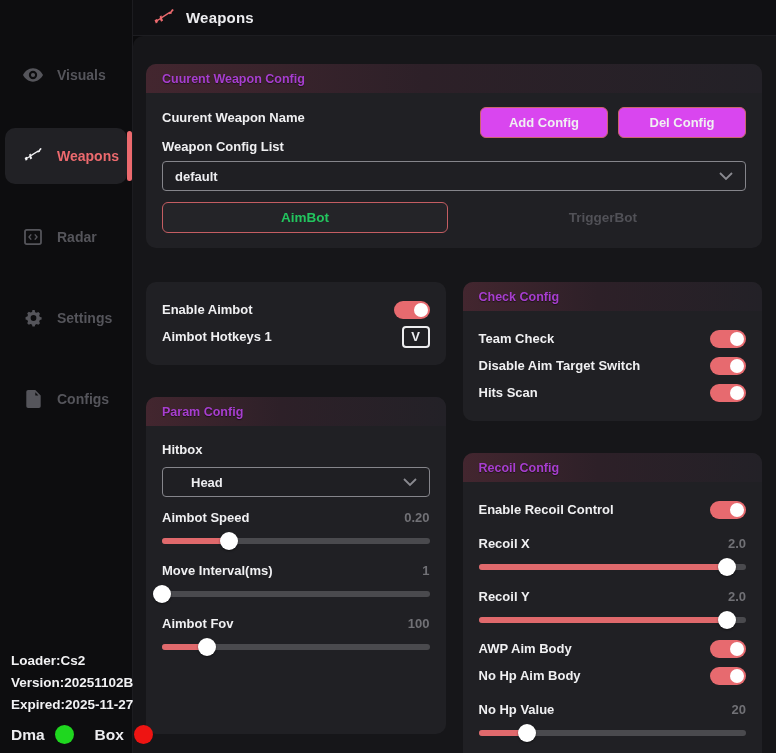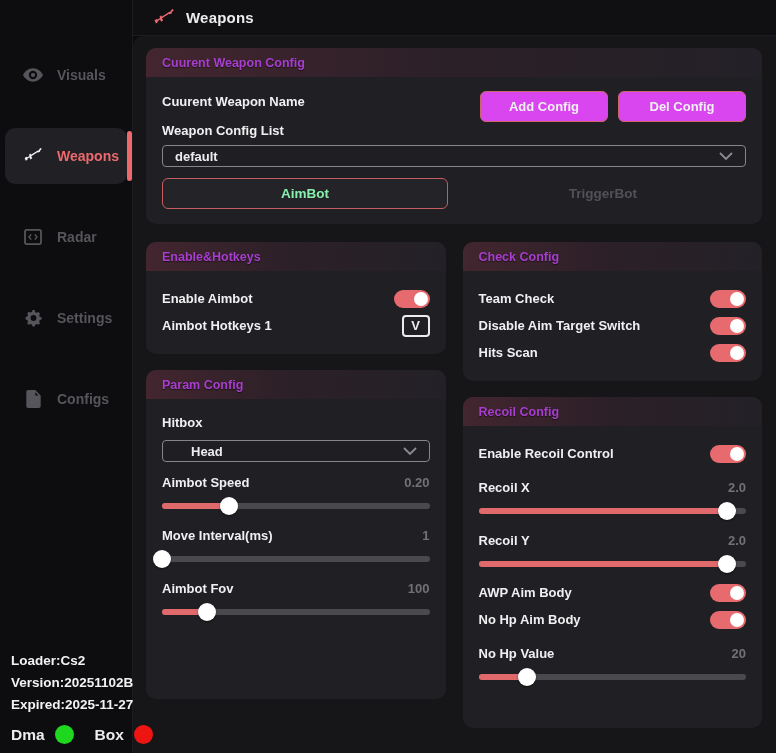--- a/index.html
+++ b/index.html
@@ -26,44 +26,44 @@
   .status-row .lbl2 { margin-left:21px; }
 
   
   .main { flex:1; display:flex; flex-direction:column; background:#0b0b0d; }
   .topbar { height:36px; flex:none; display:flex; align-items:center; gap:11px;
     padding-left:20px; background:#101013; border-bottom:1px solid #1d1d21; }
   .topbar .title { font-size:15px; font-weight:bold; letter-spacing:.2px; }
   .content { flex:1; background:#161619; border-top-left-radius:10px;
     padding:12px 14px 0 13px; overflow:hidden; }
 
-  .card { background:#202024; border-radius:10px; overflow:hidden; }
+  .card { background:#202024; border-radius:10px; overflow:hidden;margin-top:16px; }
   .card-header { height:29px; display:flex; align-items:center; padding-left:16px;
     background:linear-gradient(90deg,#43262f 0%,#2d2028 45%,#232127 100%);
     font-size:12.5px; font-weight:bold; color:#a73ecf; text-shadow:0 1px 1px rgba(0,0,0,.5); }
   .card-body { padding:14px 16px 15px 16px; }
 
   .label { font-size:13px; font-weight:bold; color:#f0f0f2; }
   .muted-val { font-size:13px; font-weight:bold; color:#717176; }
 
   
   .row-top { display:flex; justify-content:space-between; align-items:flex-start; }
   .labels-col { display:flex; flex-direction:column; gap:14px; padding-top:3px; }
   .btn-row { display:flex; gap:10px; }
   .btn { width:128px; height:31px; border:1px solid #c9666b; border-radius:6px;
     background:#d946ef; color:#f0f0f2; font-weight:bold; font-size:13px;
     display:flex; align-items:center; justify-content:center; cursor:pointer; }
-  .select { height:22px; border:1px solid #85858b; border-radius:4px; margin-top:7px;
+  .select { height:30px; border:1px solid #85858b; border-radius:4px; margin-top:7px;
     display:flex; align-items:center; justify-content:space-between; padding:0 12px;
     font-size:13px; font-weight:bold; cursor:pointer; background:#1f1f23; }
   .chev { color:#8a8a90; display:flex; }
   .tabs { display:grid; grid-template-columns:1fr 1fr; gap:12px; margin-top:11px; }
   .tab { height:31px; border-radius:6px; display:flex; align-items:center; justify-content:center;
     font-weight:bold; font-size:13.5px; color:#515157; cursor:pointer; }
-  .tab.active { border:1px solid #c45d62; background:#242428; color:#86efac; }
+  .tab.active { border:1px solid #c45d62; background:#242428; color:#22c55e; }
 
   .columns { display:flex; gap:17px; margin-top:18px; }
   .col { flex:1; display:flex; flex-direction:column; gap:16px; }
 
   
   .toggle-row { display:flex; align-items:center; justify-content:space-between; height:27px; }
   .toggle { width:36px; height:18px; border-radius:9px; background:#3a3a3e; position:relative;
     cursor:pointer; flex:none; }
   .toggle::after { content:""; position:absolute; width:14px; height:14px; border-radius:50%;
     background:#fff; top:2px; left:2px; }
@@ -197,23 +197,20 @@
             <div class="tab">TriggerBot</div>
           </div>
         </div>
       </section>
 
       <div class="columns">
 
         <div class="col">
 
           <section class="card">
-            <div class="card-header">
-              <span>Enable&amp;Hotkeys</span>
-            </div>
             <div class="card-body">
               <div class="toggle-row">
                 <span class="label">Enable Aimbot</span>
                 <span class="toggle on"></span>
               </div>
               <div class="toggle-row">
                 <span class="label">Aimbot Hotkeys 1</span>
                 <span class="key">V</span>
               </div>
             </div>

